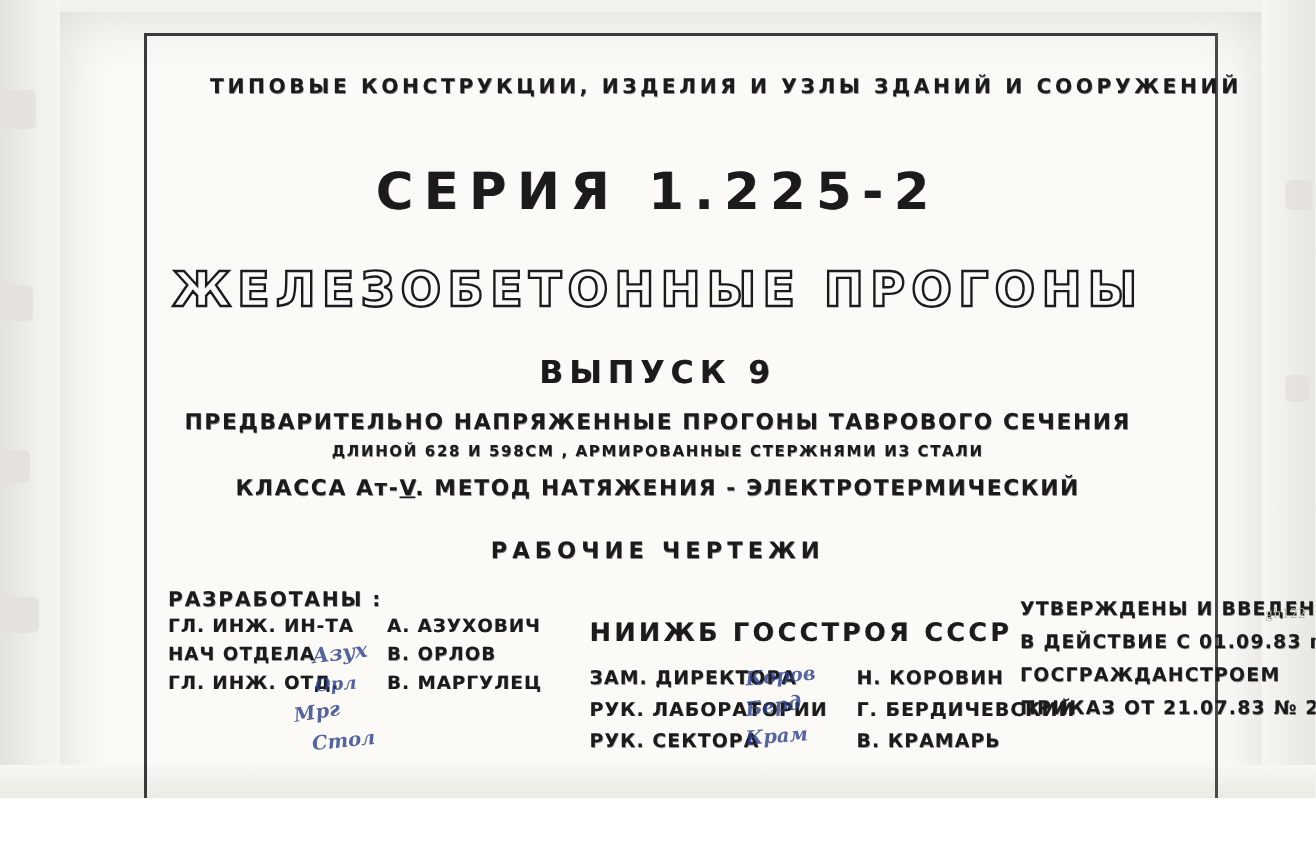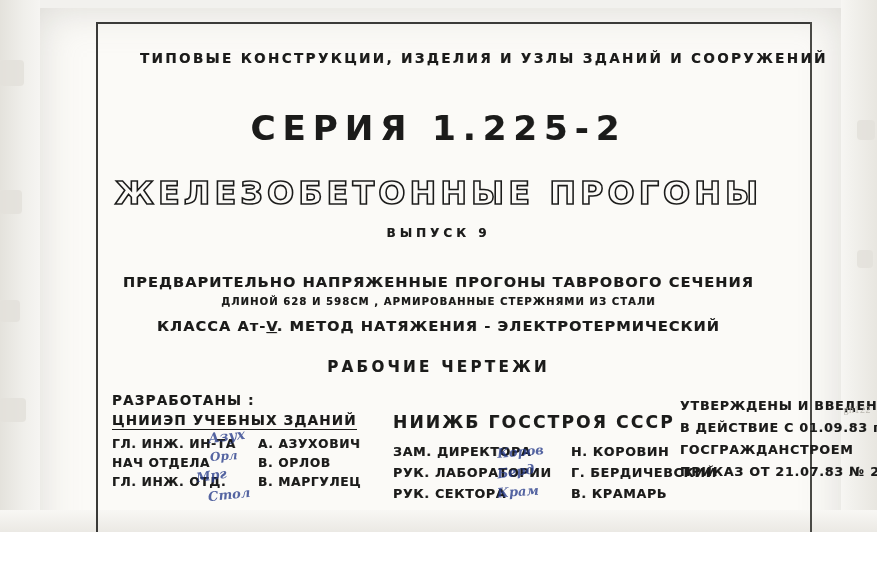--- a/index.html
+++ b/index.html
@@ -126,22 +126,22 @@
     top: 174px;
     font-size: 32px;
     letter-spacing: 4px;
     color: #fbfaf7;
     -webkit-text-stroke: 1.6px #1b1b1a;
     text-shadow: none;
   }
   .t-issue {
     left: 50%;
     transform: translateX(-50%);
-    top: 226px;
-    font-size: 12px;
+    top: 236px;
+    font-size: 21px;
     letter-spacing: 4px;
   }
   .t-desc1 {
     left: 50%;
     transform: translateX(-50%);
     top: 274px;
     font-size: 14.5px;
     letter-spacing: 1.1px;
   }
   .t-desc2 {
@@ -289,21 +289,20 @@
   <div class="line t-issue">ВЫПУСК 9</div>
 
   <div class="line t-desc1">ПРЕДВАРИТЕЛЬНО НАПРЯЖЕННЫЕ ПРОГОНЫ ТАВРОВОГО СЕЧЕНИЯ</div>
   <div class="line t-desc2">ДЛИНОЙ 628 И 598СМ , АРМИРОВАННЫЕ СТЕРЖНЯМИ ИЗ СТАЛИ</div>
   <div class="line t-desc3"><span>КЛАССА Ат-</span><span class="uline">V</span><span>. МЕТОД НАТЯЖЕНИЯ - ЭЛЕКТРОТЕРМИЧЕСКИЙ</span></div>
 
   <div class="line t-workdraw">РАБОЧИЕ ЧЕРТЕЖИ</div>
 
   <div class="col col-left">
     <div class="hd">РАЗРАБОТАНЫ :</div>
-    <div class="hd2">ЦНИИЭП УЧЕБНЫХ ЗДАНИЙ</div>
     <div class="row">
       <span class="role">ГЛ. ИНЖ. ИН-ТА</span>
       <span class="nm">А. АЗУХОВИЧ</span>
     </div>
     <div class="row">
       <span class="role">НАЧ ОТДЕЛА</span>
       <span class="nm">В. ОРЛОВ</span>
     </div>
     <div class="row">
       <span class="role">ГЛ. ИНЖ. ОТД.</span>

